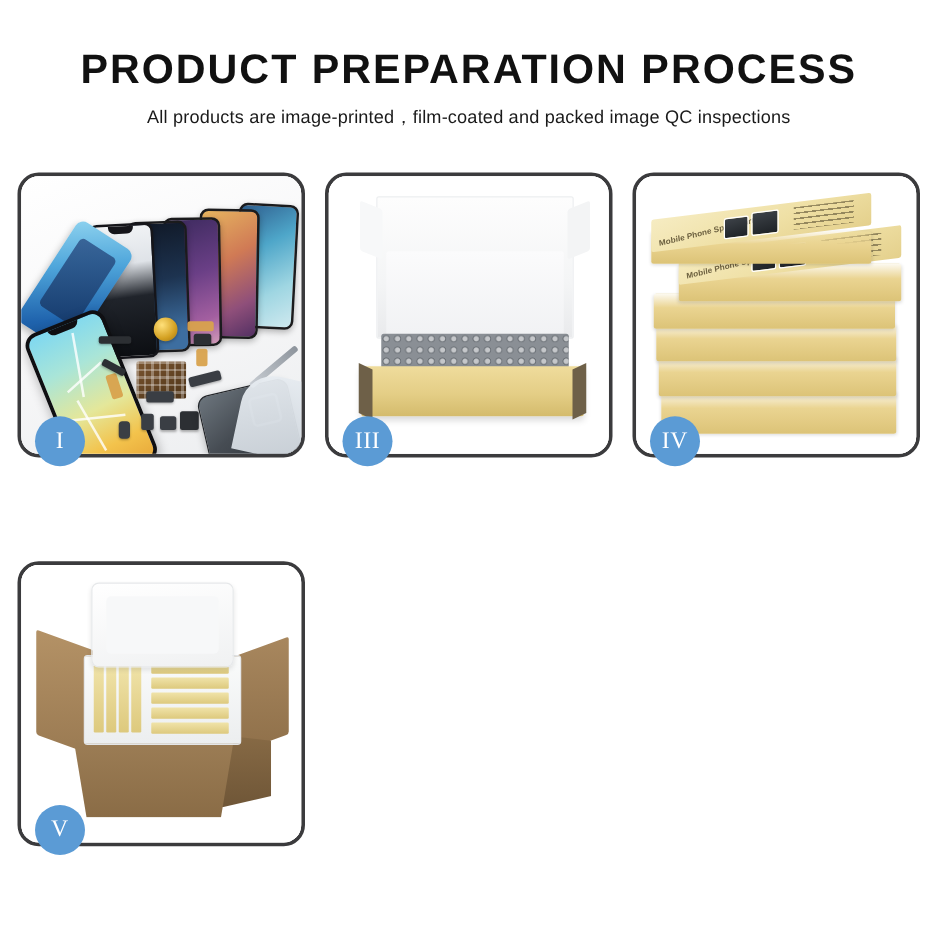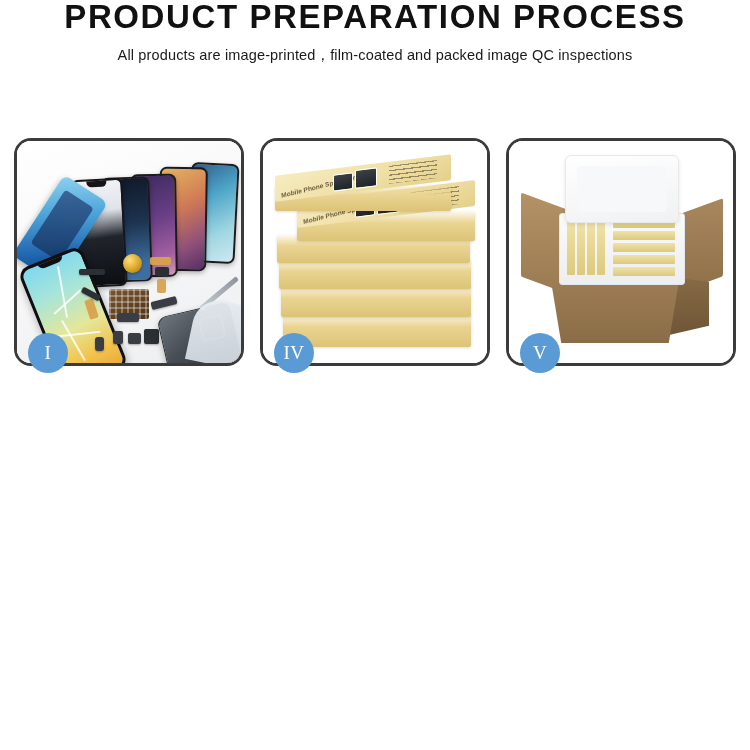--- a/index.html
+++ b/index.html
@@ -10,20 +10,21 @@
   body {
     width: 750px;
     height: 750px;
     font-family: "Liberation Sans", sans-serif;
     overflow: hidden;
     position: relative;
   }
 
   
   #header {
+    padding-top: 38px;
     text-align: center;
   }
   #page-title {
     font-family: "Liberation Sans", sans-serif;
     font-size: 33px;
     font-weight: 700;
     letter-spacing: 1.6px;
     color: #111111;
     line-height: 1;
     margin: 0;
@@ -393,20 +394,30 @@
       <div class="chip" style="left:64px;top:150px;width:20px;height:6px;transform:rotate(28deg);"></div>
       <div class="chip sm" style="left:134px;top:158px;width:26px;height:8px;transform:rotate(-14deg);"></div>
       <div class="housing"></div>
       <div class="tool" style="left:178px;top:150px;width:48px;height:5px;"></div>
       <div class="hand"></div>
     </div>
     <div class="badge">I</div>
   </div>
 
 
+  <div class="panel">
+    <div class="panel-inner">
+      <div class="p3-bg"></div>
+      <div class="box3-lid"></div>
+      <div class="box3-foam"></div>
+      <div class="box3-content"></div>
+      <div class="box3-base"></div>
+    </div>
+    <div class="badge">III</div>
+  </div>
 
   <div class="panel">
     <div class="panel-inner">
       <div class="p4-bg"></div>
       <div class="stack">
 
         <div class="sbox" style="left:12px;top:150px;width:188px;height:34px;"></div>
         <div class="sbox" style="left:10px;top:122px;width:190px;height:32px;"></div>
         <div class="sbox" style="left:8px;top:96px;width:192px;height:30px;"></div>
         <div class="sbox" style="left:6px;top:72px;width:193px;height:28px;"></div>

